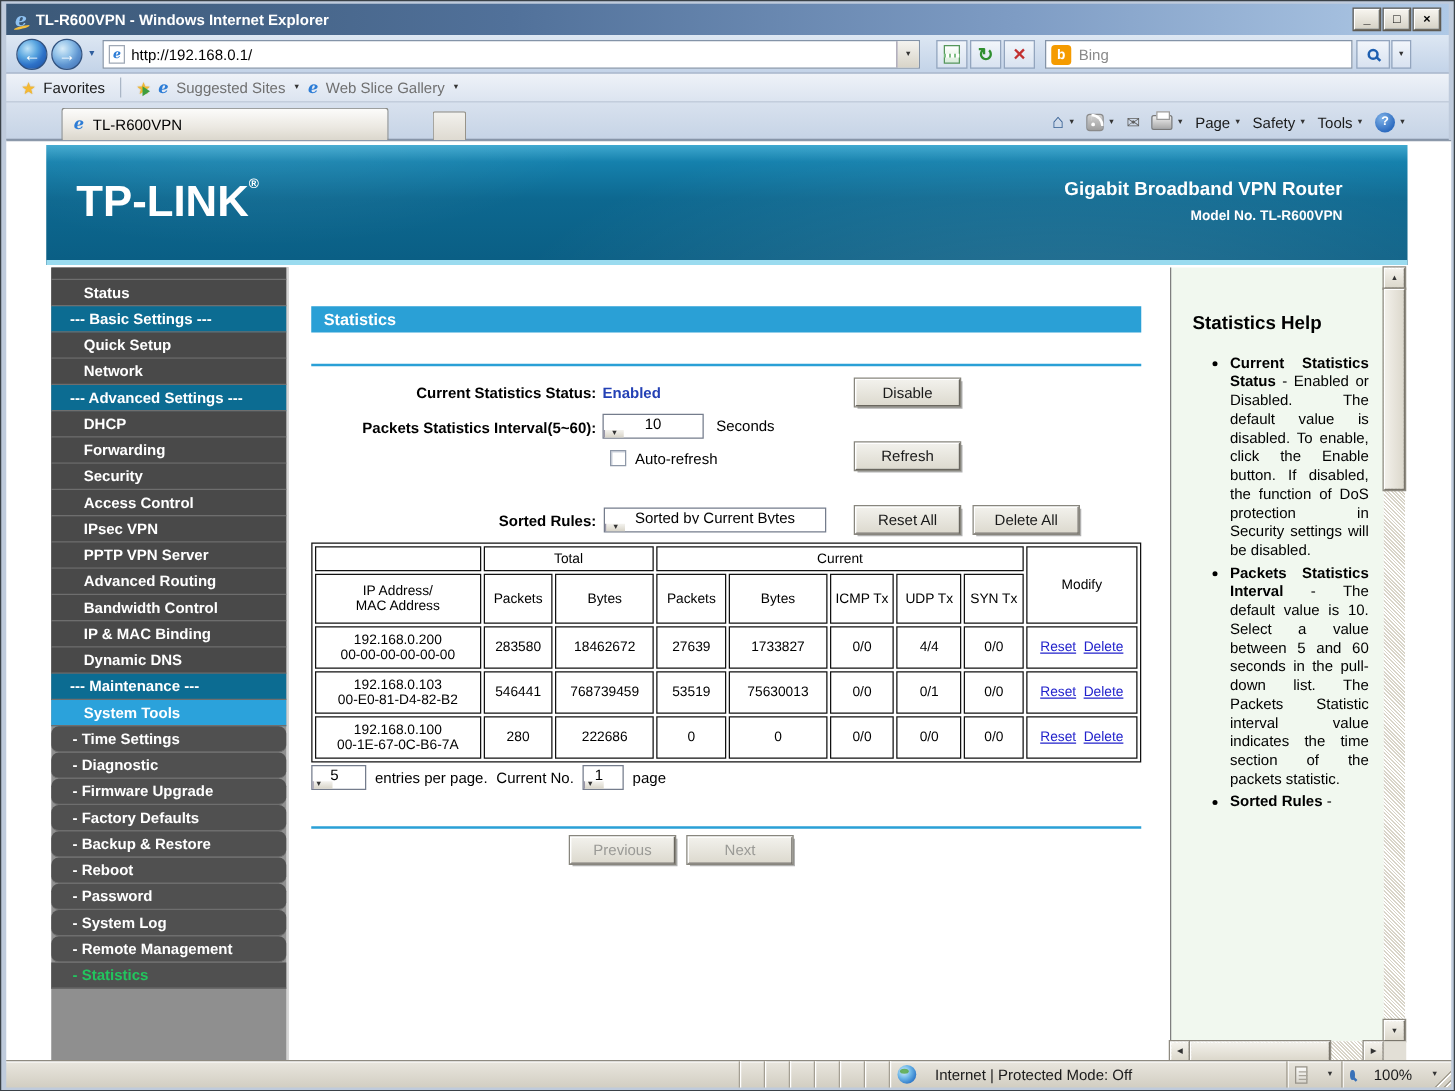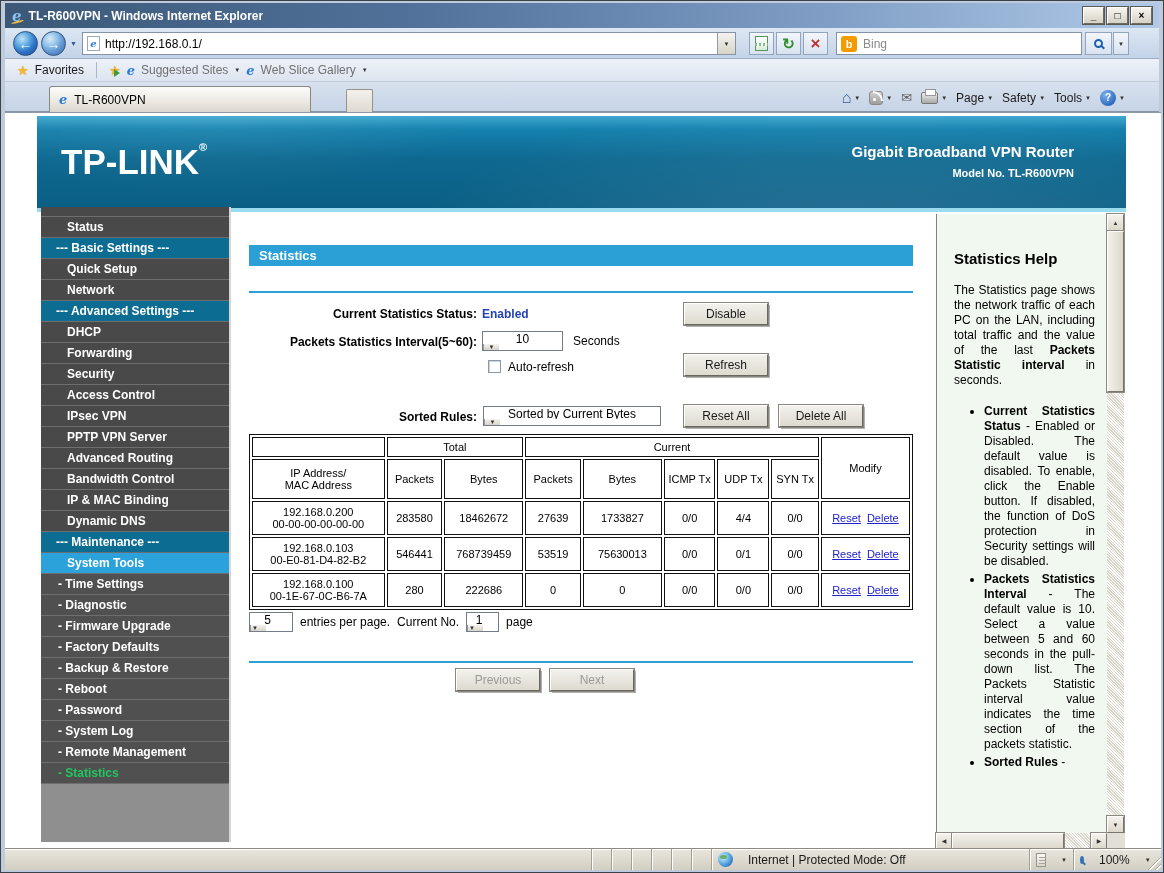--- a/index.html
+++ b/index.html
@@ -96,28 +96,28 @@
     background:radial-gradient(ellipse 700px 260px at 75% 150%, rgba(255,255,255,.14), transparent 65%),
                radial-gradient(ellipse 500px 200px at 15% -40%, rgba(255,255,255,.10), transparent 60%); }
   .rh-strip { position:absolute; left:0; right:0; bottom:0; height:4px; background:#9ADBEF; }
   .rh-logo { position:absolute; left:24px; top:26px; color:#fff; font-size:35px; font-weight:bold; }
   .rh-logo .reg { font-size:11px; vertical-align:top; position:relative; top:-1px; }
   .rh-right { position:absolute; right:52px; top:27px; text-align:right; color:#fff; }
   .rh-product { font-size:15px; font-weight:bold; }
   .rh-model { font-size:11px; font-weight:bold; margin-top:7px; }
 
   
-  .sidebar { position:absolute; left:36px; top:94px; width:190px; height:635px;
+  .sidebar { position:absolute; left:36px; top:101px; width:190px; height:635px;
     background:#8F8F8F; border-right:2px solid #D6D6D6; display:flex; flex-direction:column; }
   .side-top { height:10px; background:#494949; border-bottom:1px solid #6E6E6E; }
   .si { height:21px; line-height:20px; border-bottom:1px solid #6E6E6E; background:#494949;
     color:#fff; font-weight:bold; font-size:12px; padding-left:26px; white-space:nowrap; overflow:hidden; cursor:pointer; }
   .si.t-section { background:#0C6C92; padding-left:15px; }
   .si.t-selected { background:#2BA2DB; }
-  .si.t-sub { background:#505050; padding-left:17px; }
+  .si.t-sub { background:#505050; padding-left:17px;border-radius:6px; }
   .si.t-subsel { background:#505050; padding-left:17px; color:#22c55e; }
 
   
   .main { position:absolute; left:226px; top:101px; width:705px; height:635px; background:#fff; font-size:12px; color:#000; }
   .m-title { position:absolute; left:18px; top:31px; width:664px; height:21px; background:#2AA0D6;
     color:#fff; font-weight:bold; font-size:13px; line-height:21px; padding-left:10px; }
   .m-hr { position:absolute; left:18px; width:664px; height:2px; background:#2AA0D6; }
   .lbl { position:absolute; left:18px; width:228px; text-align:right; font-weight:bold; }
   .val { position:absolute; left:251px; top:93px; font-weight:bold; color:#2441B5; }
   .txt { position:absolute; }
@@ -555,21 +555,20 @@
         <span>page</span>
       </div>
 
       <div class="m-hr" style="top:447px"></div>
       <button class="btn3d dis" style="left:225px;top:455px">Previous</button>
       <button class="btn3d dis" style="left:319px;top:455px">Next</button>
     </div>
 
     <div class="help">
       <h3>Statistics Help</h3>
-      <p><span>The Statistics page shows the network traffic of each PC on the LAN, including total traffic and the value of the last </span><b>Packets Statistic interval</b><span> in seconds.</span></p>
       <ul>
 
           <li><b>Current Statistics Status</b><span> - Enabled or Disabled. The default value is disabled. To enable, click the Enable button. If disabled, the function of DoS protection in Security settings will be disabled.</span></li>
 
           <li><b>Packets Statistics Interval</b><span> - The default value is 10. Select a value between 5 and 60 seconds in the pull-down list. The Packets Statistic interval value indicates the time section of the packets statistic.</span></li>
 
           <li><b>Sorted Rules</b><span> -</span></li>
         </ul>
     </div>
 

